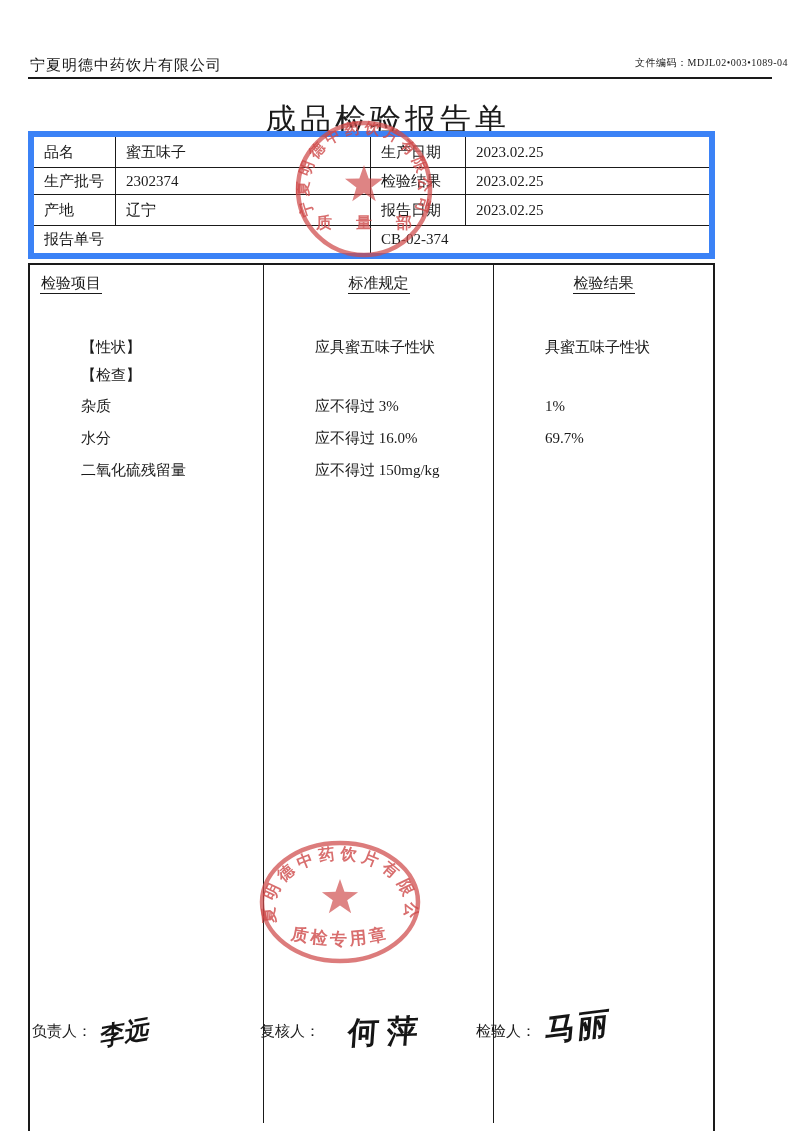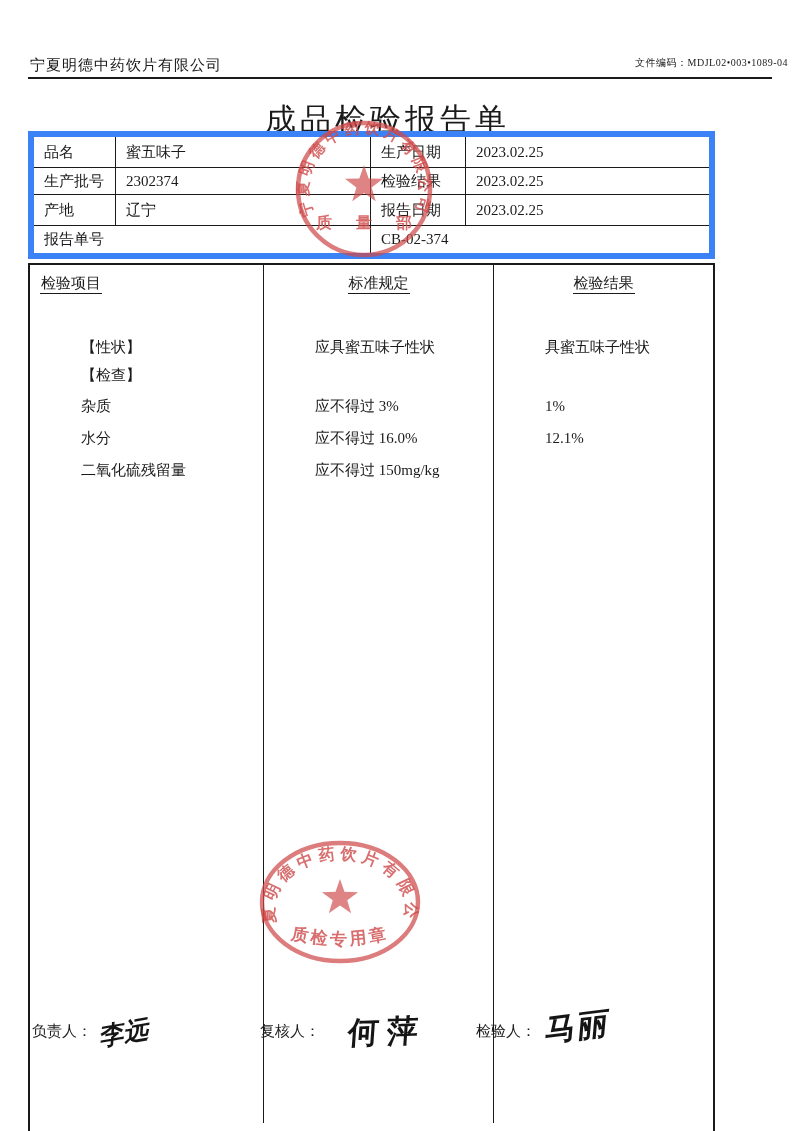--- a/index.html
+++ b/index.html
@@ -112,21 +112,21 @@
       <div class="line r1"></div>
       <div class="line r2">应不得过 3%</div>
       <div class="line r3">应不得过 16.0%</div>
       <div class="line r4">应不得过 150mg/kg</div>
     </div>
     <div class="col last">
       <div class="col-header center"><span class="u">检验结果</span></div>
       <div class="line r0">具蜜五味子性状</div>
       <div class="line r1"></div>
       <div class="line r2">1%</div>
-      <div class="line r3">12.1%</div>
+      <div class="line r3">69.7%</div>
     </div>
   </div>
 
   <svg class="stamp stamp-top" viewBox="0 0 148 148">
     <defs>
       <path id="arcTop" d="M 25.5 102 A 56 56 0 1 1 122.5 102" fill="none"></path>
     </defs>
     <circle class="stamp-ring" cx="74" cy="74" r="66"></circle>
     <text class="stamp-arc-text"><textPath href="#arcTop" startOffset="50%" text-anchor="middle">宁夏明德中药饮片有限公司</textPath></text>
     <polygon class="stamp-star" transform="translate(74,70)" points="0,-20 -4.7,-6.47 -19.02,-6.18 -7.61,2.47 -11.76,16.18 0,8 11.76,16.18 7.61,2.47 19.02,-6.18 4.7,-6.47"></polygon>

